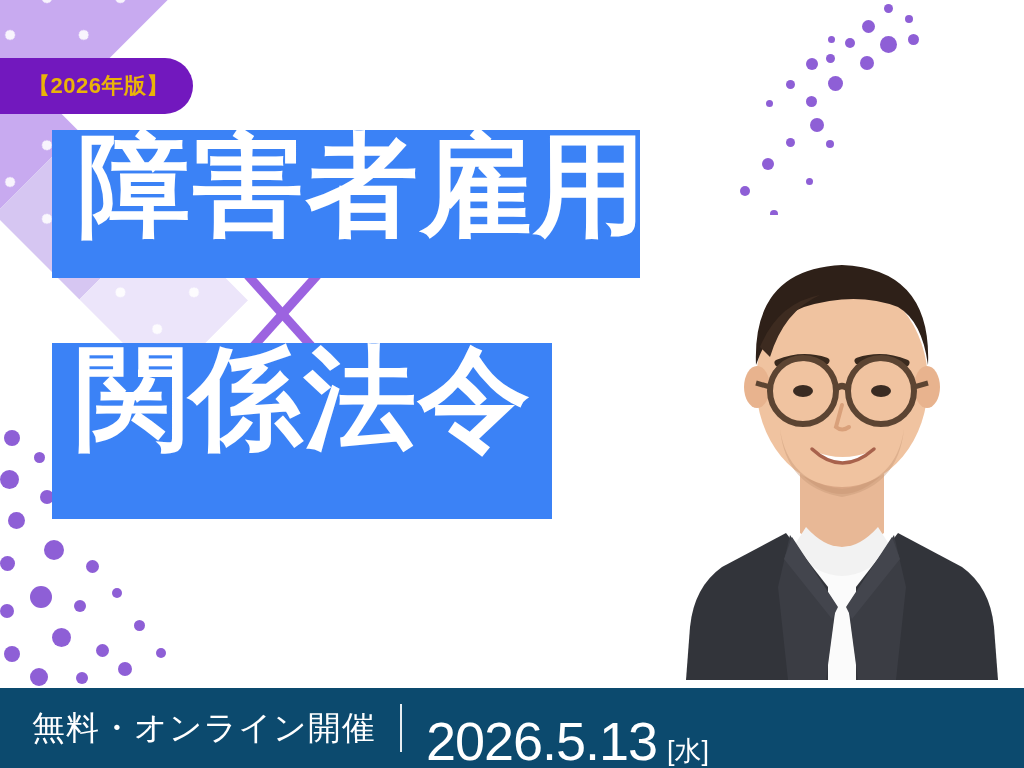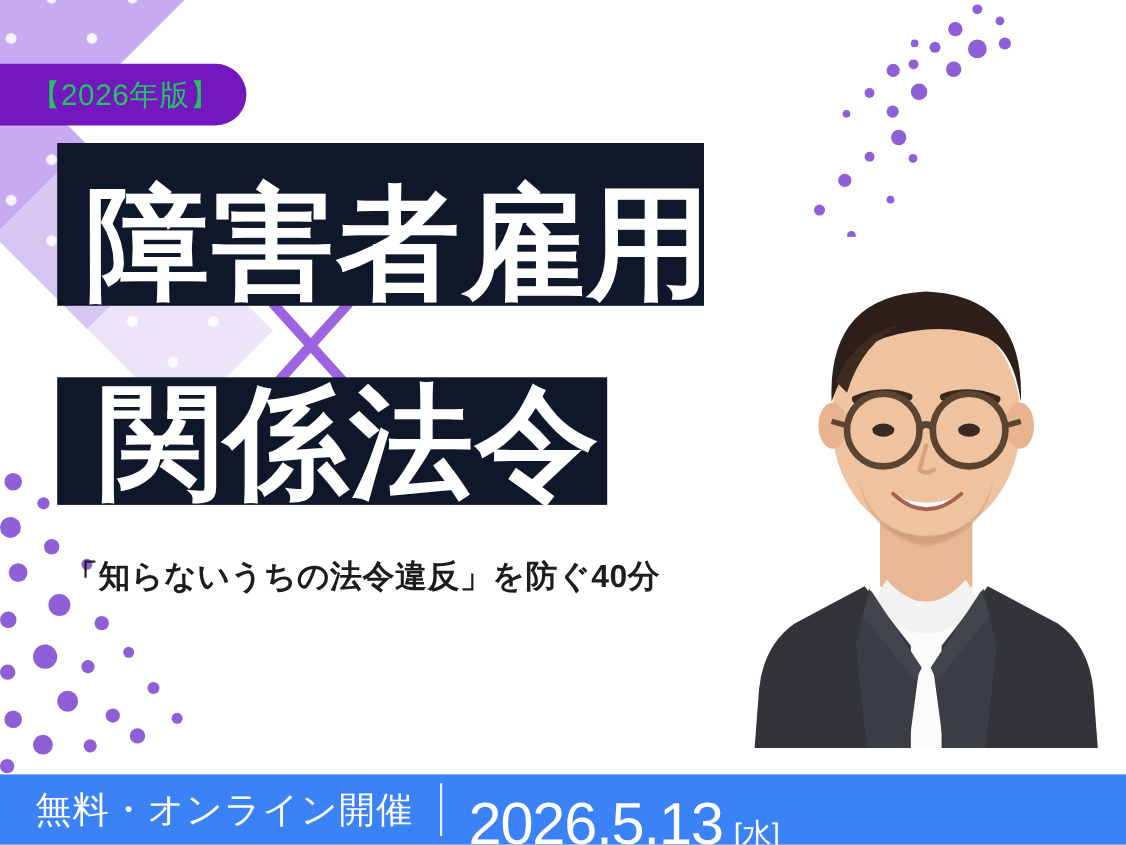--- a/index.html
+++ b/index.html
@@ -39,62 +39,62 @@
     background:#ffffff;transform:rotate(-45deg);transform-origin:50% 50%;
   }
 
   
   .badge{
     position:absolute;left:-40px;top:58px;height:56px;
     background:#7218be;border-radius:0 30px 30px 0;
     display:flex;align-items:center;padding:0 24px 0 68px;box-sizing:border-box;
   }
   .badge span{
-    color:#22c55e;font-size:27px;font-weight:normal;letter-spacing:.5px;
+    color:#eab308;font-size:22px;font-weight:bold;letter-spacing:.5px;
     white-space:nowrap;line-height:1;
   }
 
   
   .xmark{position:absolute;left:228px;top:262px;width:108px;height:104px;}
   .xmark i{
     position:absolute;left:50%;top:0;width:9px;height:104px;margin-left:-4.5px;
     background:#9c63e0;display:block;
   }
   .xmark i.a{transform:rotate(42deg);}
   .xmark i.b{transform:rotate(-42deg);}
 
   
   .tblock{
-    position:absolute;background:#0f172a;display:flex;align-items:flex-end;
+    position:absolute;background:#3b82f6;display:flex;align-items:flex-start;
     justify-content:flex-start;box-sizing:border-box;
   }
   .tblock span{
     color:#ffffff;font-weight:bold;line-height:1;white-space:nowrap;
     letter-spacing:2px;
   }
   #title1{left:52px;top:130px;width:588px;height:148px;padding-left:26px;}
   #title1 span{font-size:112px;}
-  #title2{left:52px;top:343px;width:500px;height:116px;padding-left:38px;}
+  #title2{left:52px;top:343px;width:500px;height:176px;padding-left:24px;}
   #title2 span{font-size:112px;}
 
   
   .sub{
     position:absolute;left:60px;top:505px;width:620px;
     color:#1d1d1d;font-size:29px;font-weight:bold;line-height:1.42;
     letter-spacing:.5px;
   }
   .sub div{white-space:nowrap;}
   .sub .l1{padding-left:10px;}
 
   
   .person{position:absolute;left:660px;top:215px;width:364px;height:465px;overflow:hidden;}
 
   
   .bar{
-    position:absolute;left:0;bottom:0;width:1024px;height:64px;background:#3b82f6;
+    position:absolute;left:0;bottom:0;width:1024px;height:80px;background:#0c4a6e;
     display:flex;align-items:center;
   }
   .bar .free{
     color:#ffffff;font-size:33px;font-weight:normal;letter-spacing:1px;
     margin-left:32px;white-space:nowrap;
   }
   .bar .divider{width:2px;height:48px;background:#ffffff;margin:0 24px;opacity:.9;}
   .bar .when{display:flex;align-items:baseline;color:#ffffff;white-space:nowrap;}
   .bar .date{font-size:54px;letter-spacing:-1px;margin-top:26px;}
   .bar .dow{font-size:27px;margin:0 8px 0 10px;}
@@ -174,21 +174,20 @@
 
   <div class="tblock" id="title1">
     <span>障害者雇用</span>
   </div>
 
   <div class="tblock" id="title2">
     <span>関係法令</span>
   </div>
 
   <div class="sub">
-    <div class="l2">「知らないうちの法令違反」を防ぐ40分</div>
   </div>
 
   <div class="person">
     <svg width="364" height="465" viewBox="0 0 364 465">
       <rect x="0" y="0" width="364" height="465" fill="#ffffff"></rect>
 
       <path d="M140 250 L140 318 Q182 346 224 318 L224 250 Z" fill="#e8b896"></path>
       <path d="M140 258 Q182 300 224 258 L224 250 L140 250 Z" fill="#d9a684"></path>
 
       <path d="M120 320 Q182 372 244 320 L262 360 L262 465 L102 465 L102 360 Z" fill="#fbfbfb"></path>

